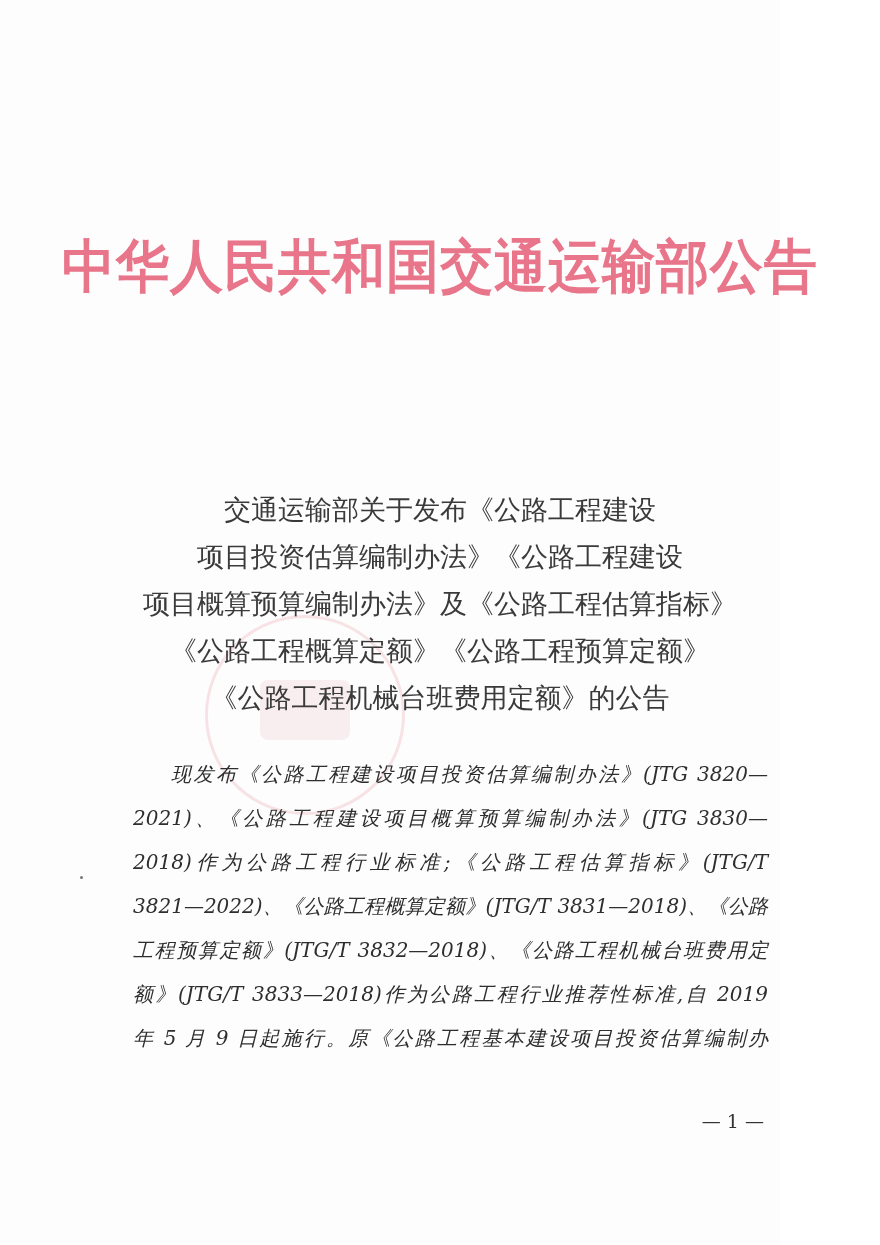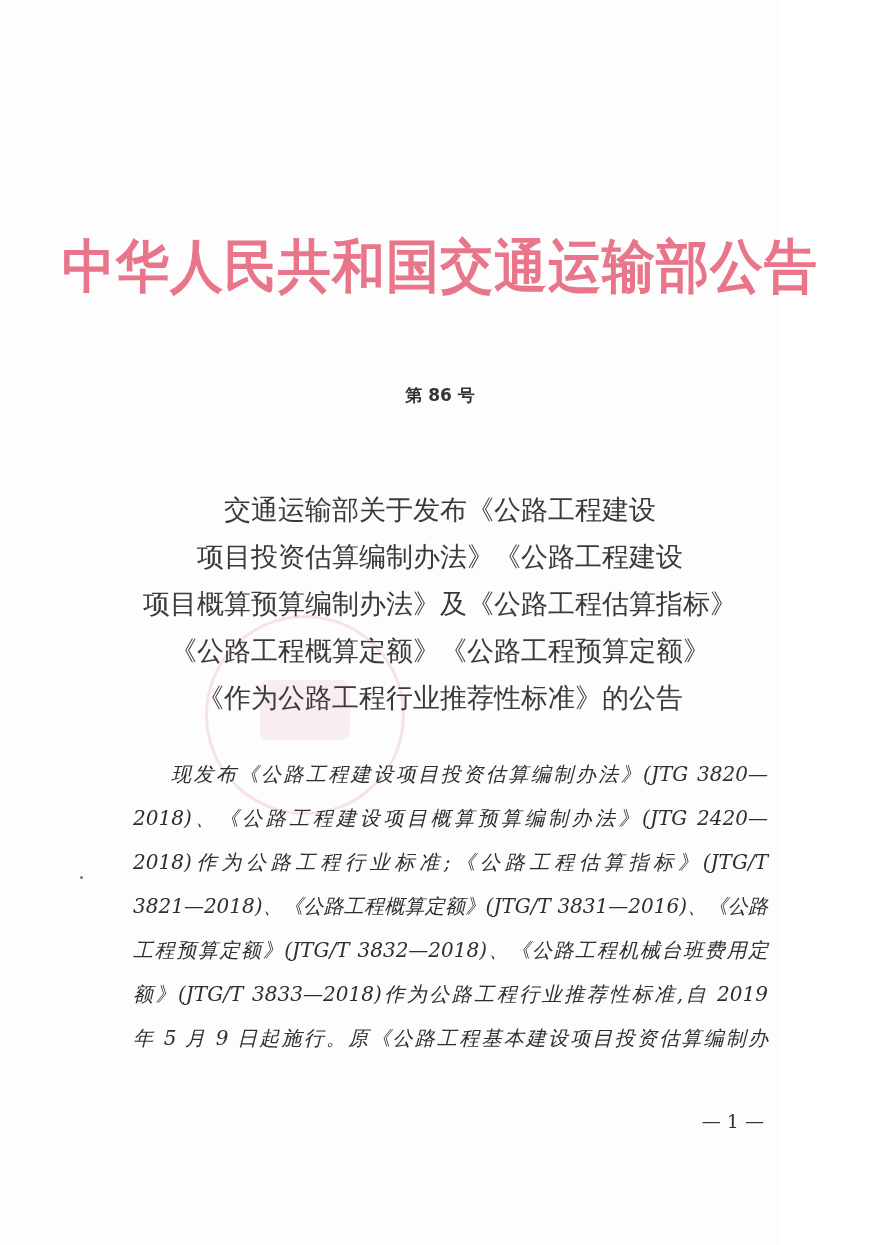--- a/index.html
+++ b/index.html
@@ -29,36 +29,35 @@
 </style>
 </head>
 <body>
 
 <div class="page">
   <div class="seal"></div>
   <div class="seal-star"></div>
 
   <div class="header-title" style="color:#e8758a;">中华人民共和国交通运输部公告</div>
 
-  <div class="doc-number">第 86 号</div>
 
   <div class="title-block">
     <div class="title-line">交通运输部关于发布《公路工程建设</div>
     <div class="title-line">项目投资估算编制办法》《公路工程建设</div>
     <div class="title-line">项目概算预算编制办法》及《公路工程估算指标》</div>
     <div class="title-line">《公路工程概算定额》《公路工程预算定额》</div>
-    <div class="title-line">《作为公路工程行业推荐性标准》的公告</div>
+    <div class="title-line">《公路工程机械台班费用定额》的公告</div>
   </div>
 
   <div class="stray-dot"></div>
 
   <div class="body-text">
     <div class="body-line indent">现发布《公路工程建设项目投资估算编制办法》(JTG 3820—</div>
-    <div class="body-line">2018)、《公路工程建设项目概算预算编制办法》(JTG 2420—</div>
+    <div class="body-line">2021)、《公路工程建设项目概算预算编制办法》(JTG 3830—</div>
     <div class="body-line">2018)作为公路工程行业标准;《公路工程估算指标》(JTG/T</div>
-    <div class="body-line">3821—2018)、《公路工程概算定额》(JTG/T 3831—2016)、《公路</div>
+    <div class="body-line">3821—2022)、《公路工程概算定额》(JTG/T 3831—2018)、《公路</div>
     <div class="body-line">工程预算定额》(JTG/T 3832—2018)、《公路工程机械台班费用定</div>
     <div class="body-line">额》(JTG/T 3833—2018)作为公路工程行业推荐性标准,自 2019</div>
     <div class="body-line">年 5 月 9 日起施行。原《公路工程基本建设项目投资估算编制办</div>
   </div>
 
   <div class="page-number">— 1 —</div>
 </div>
 
 </body></html>

